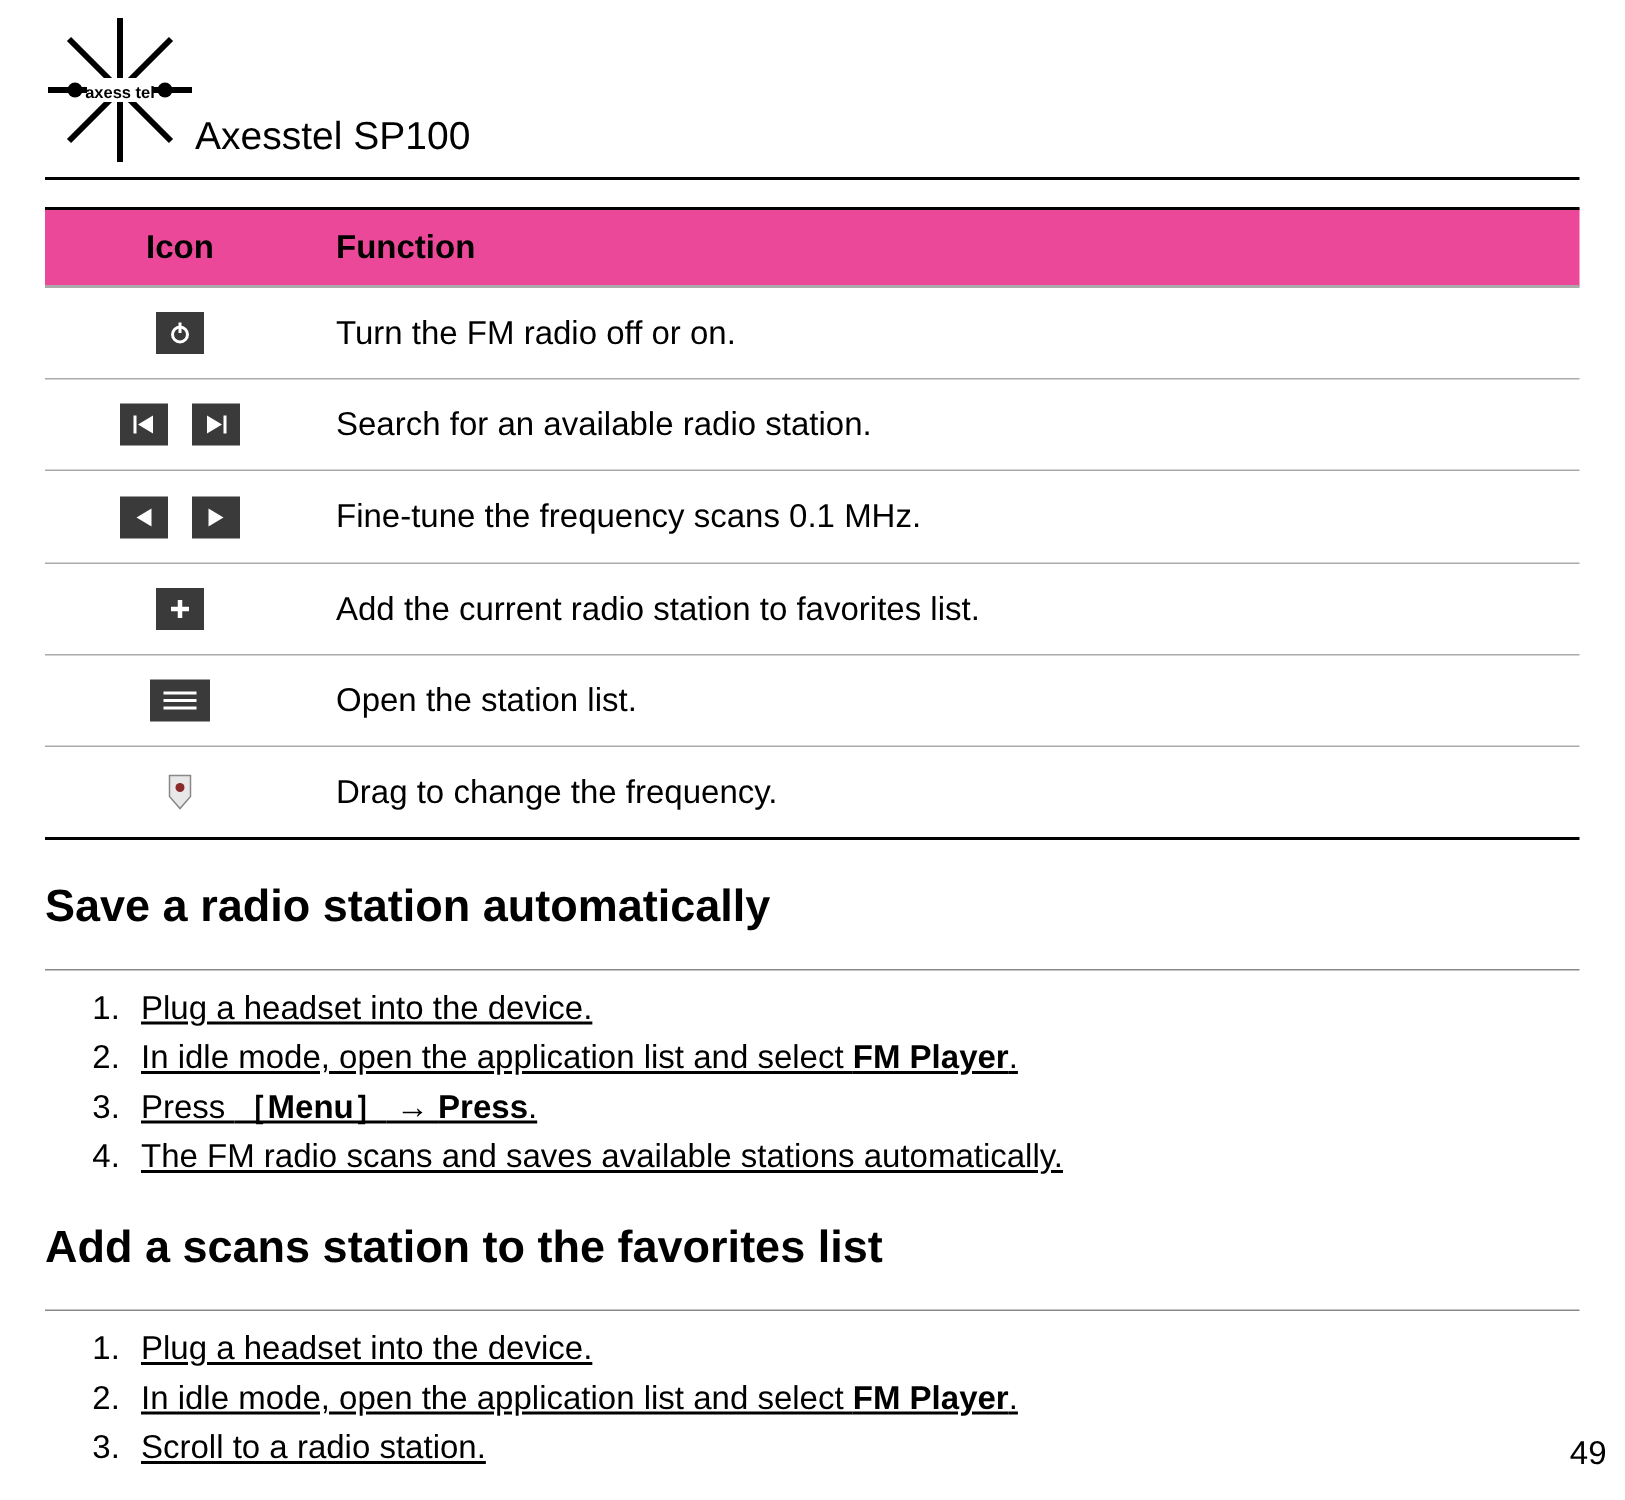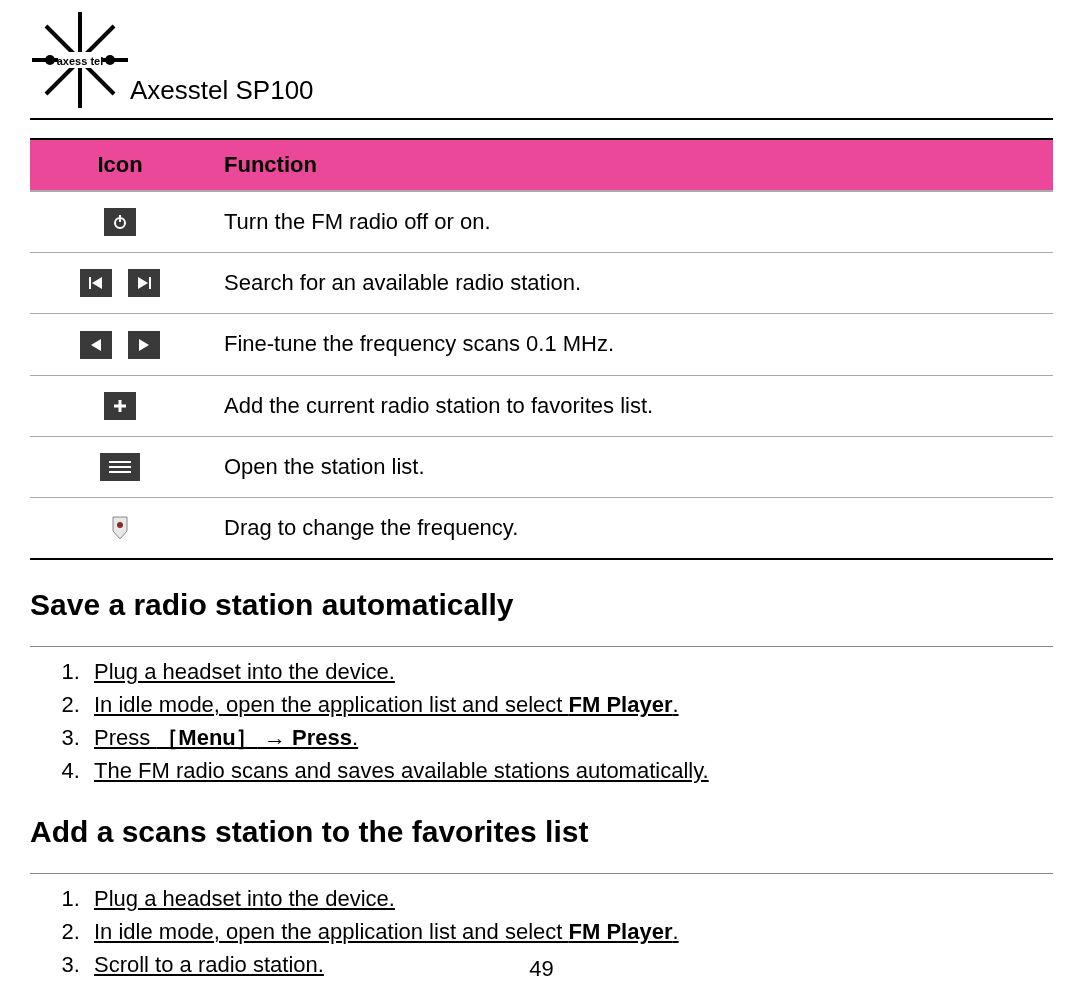--- a/index.html
+++ b/index.html
@@ -96,22 +96,22 @@
     }
     ol.steps li {
       line-height: 1.5;
       padding-left: 8px;
       text-decoration: underline;
     }
     .page-number {
       position: absolute;
       bottom: 18px;
       left: 0;
-      right: 0;
-      text-align: center;
+      right: 12px;
+      text-align: right;
       font-size: 22px;
     }
     b { font-weight: bold; }
   </style>
 </head>
 <body>
 
 <div class="page-wrap">
 
   <div class="header">

